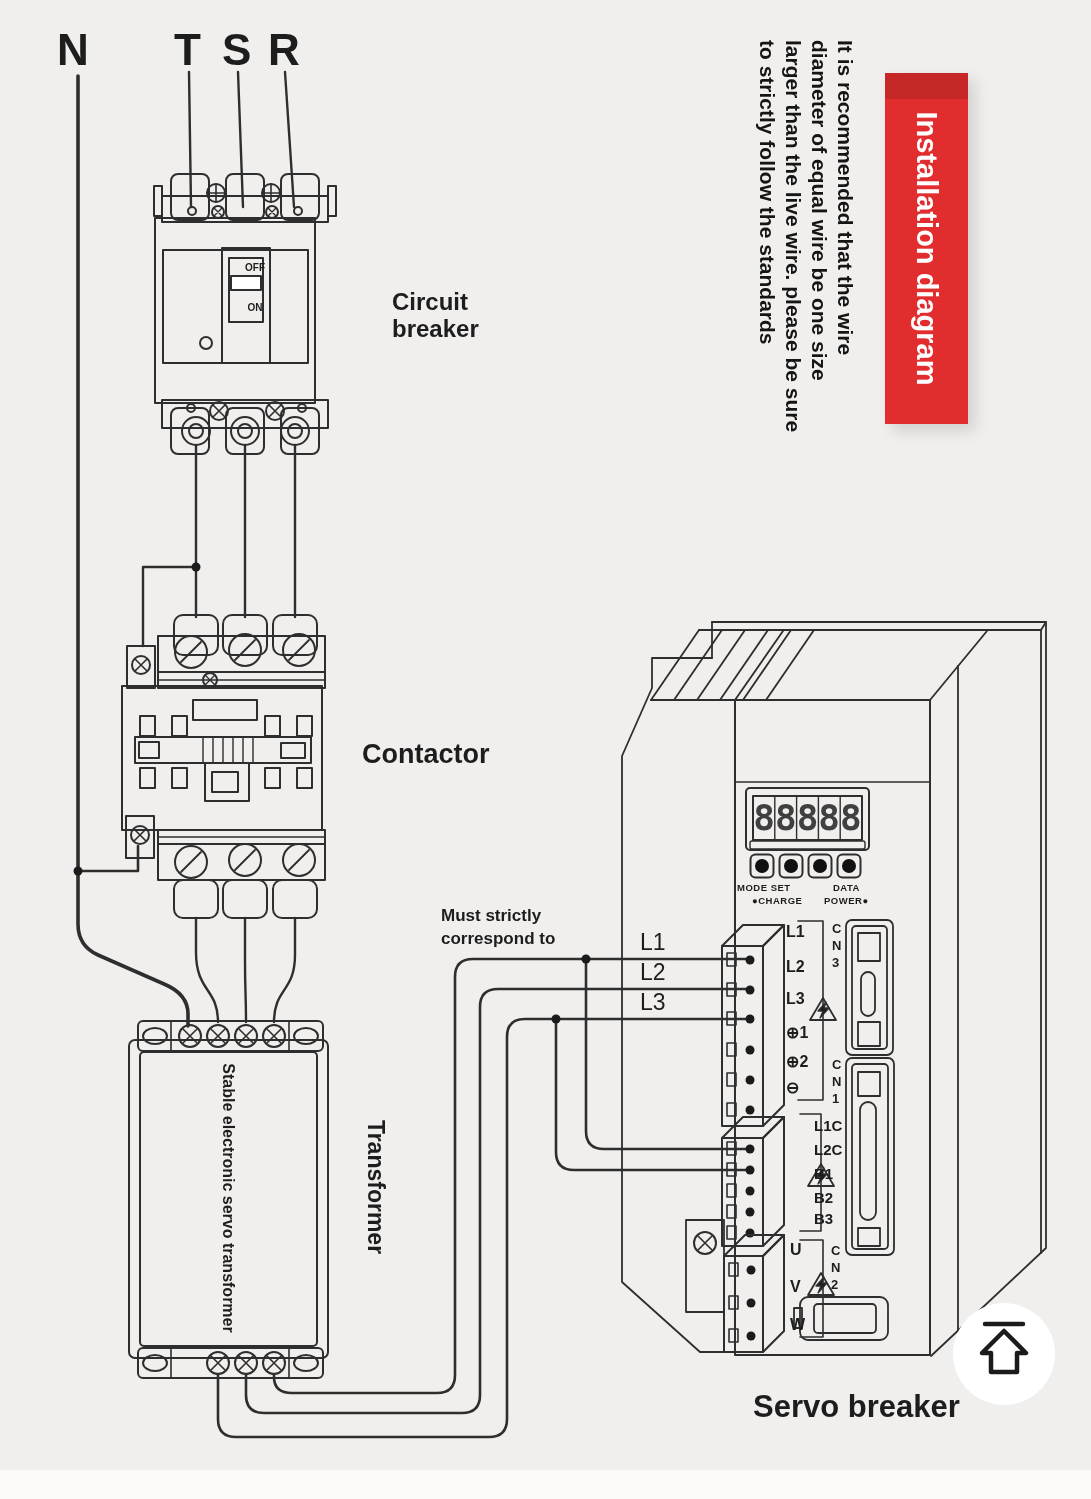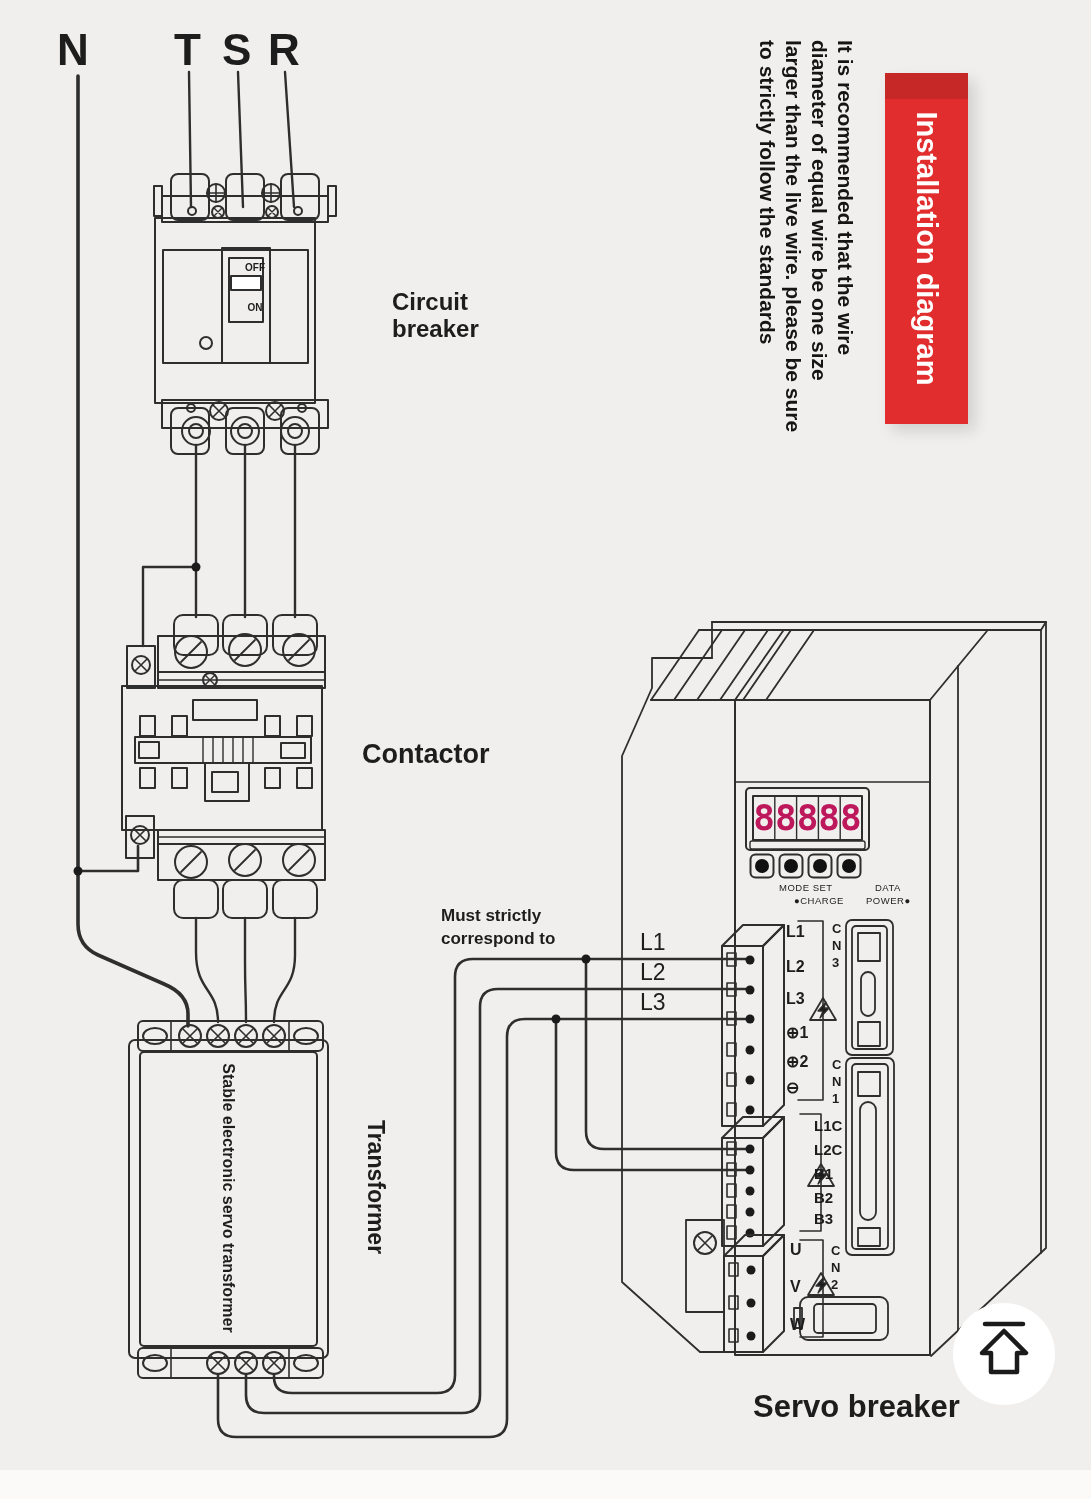--- a/index.html
+++ b/index.html
@@ -8,38 +8,38 @@
   .stage{position:absolute;inset:0;}
   svg{position:absolute;left:0;top:0;z-index:1;}
   .t{position:absolute;z-index:2;color:#1d1d1d;white-space:nowrap;line-height:1.1;}
   .phase{font-size:44px;font-weight:700;}
   .comp-label{font-size:24px;font-weight:700;line-height:27px;margin-left:45px;}
   .contactor-label{font-size:27px;font-weight:700;}
   .servo-label{font-size:31px;font-weight:700;}
   .heading{font-size:40px;font-weight:400;letter-spacing:1px;}
   .note{font-size:17px;font-weight:700;line-height:23px;}
   .wire-lab{font-size:23px;font-weight:400;}
-  .tiny{font-size:9.5px;font-weight:400;letter-spacing:.5px;margin-left:42px;}
+  .tiny{font-size:9.5px;font-weight:700;letter-spacing:.5px;}
   .switch-lab{font-size:10px;font-weight:700;width:52px;text-align:center;}
   .term{font-size:16px;font-weight:700;}
   .term-sm{font-size:15px;font-weight:700;padding-left:28px;}
   .cn{font-size:13px;font-weight:700;width:1ch;word-break:break-all;line-height:1.3;white-space:normal;}
   .rot{transform:rotate(90deg);}
   .banner{position:absolute;left:885px;top:73px;width:83px;height:351px;z-index:2;
           background:linear-gradient(180deg,#c62727 0 26px,#e12d2d 26px);
           box-shadow:7px 7px 14px rgba(0,0,0,.13);}
   .banner-text{position:absolute;left:-134px;top:134px;width:351px;height:83px;
                line-height:83px;text-align:center;color:#fff;font-size:29px;font-weight:700;
                transform:rotate(90deg);}
   .warn{position:absolute;left:575px;top:217px;width:460px;height:106px;z-index:2;
         transform:rotate(90deg);font-size:21px;font-weight:700;line-height:26px;color:#151515;}
   .rot-center{position:absolute;z-index:2;text-align:center;font-weight:700;color:#1d1d1d;}
   .digits{position:absolute;left:753px;top:796px;width:109px;height:44px;z-index:2;
           font-family:"DejaVu Sans Mono",monospace;font-size:36px;font-weight:700;
-          text-align:center;line-height:44px;color:#be185d;letter-spacing:0px;}
+          text-align:center;line-height:44px;color:#404040;letter-spacing:0px;}
   .fab{position:absolute;left:953px;top:1303px;width:102px;height:102px;border-radius:50%;
        background:#ffffff;z-index:3;}
   .bottom-band{position:absolute;left:0;top:1470px;width:1091px;height:29px;background:#fbfaf9;z-index:0;}
 </style>
 </head>
 <body>
 
 <div class="stage">
 
 <div class="bottom-band"></div>

